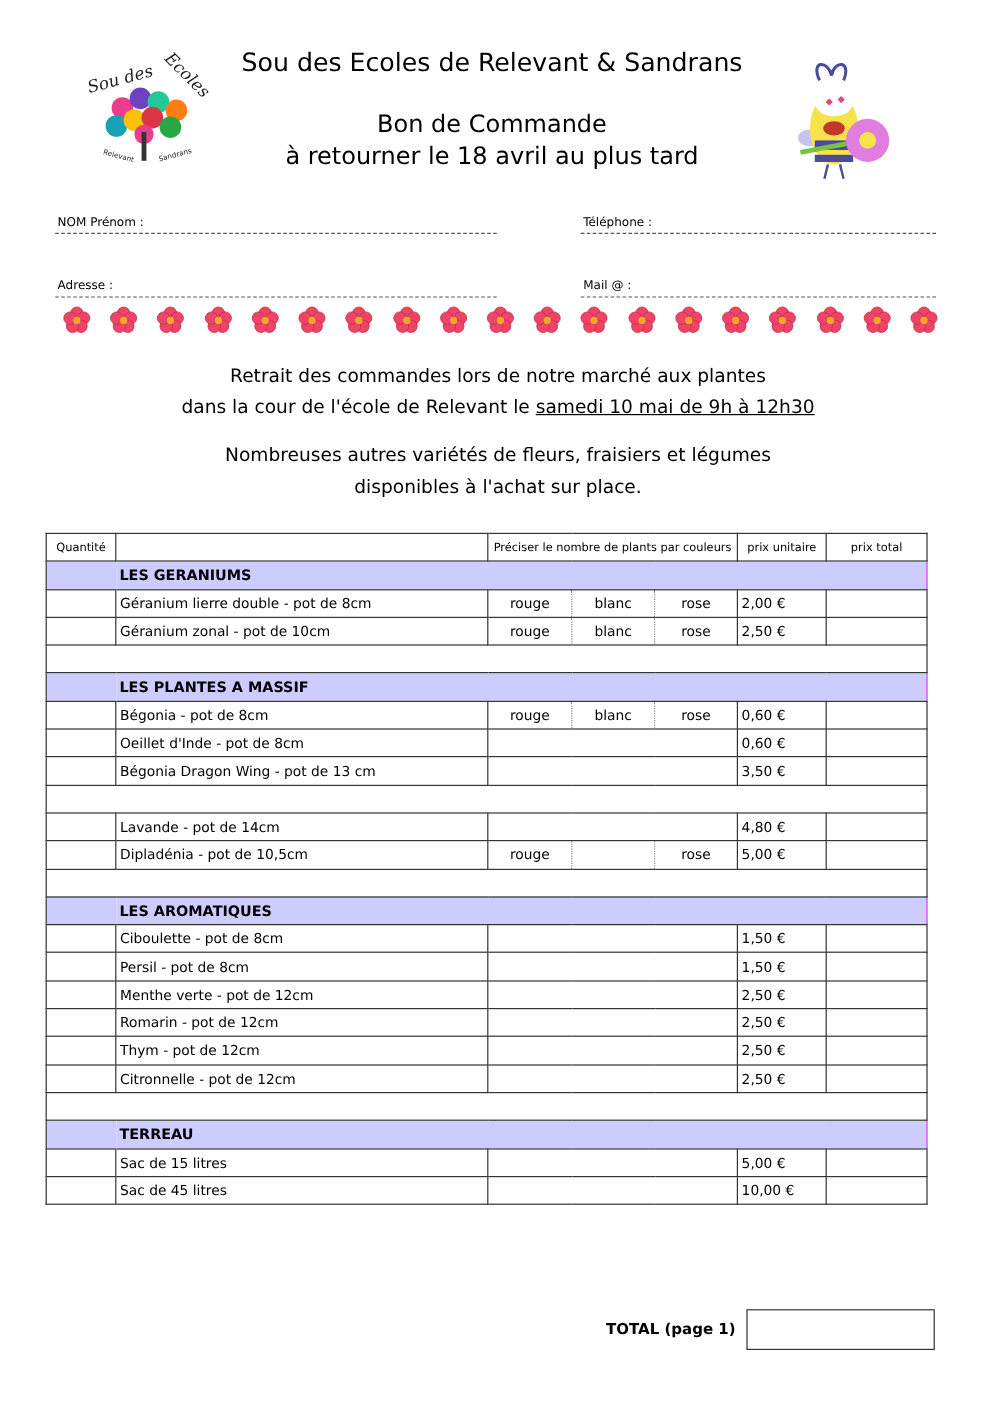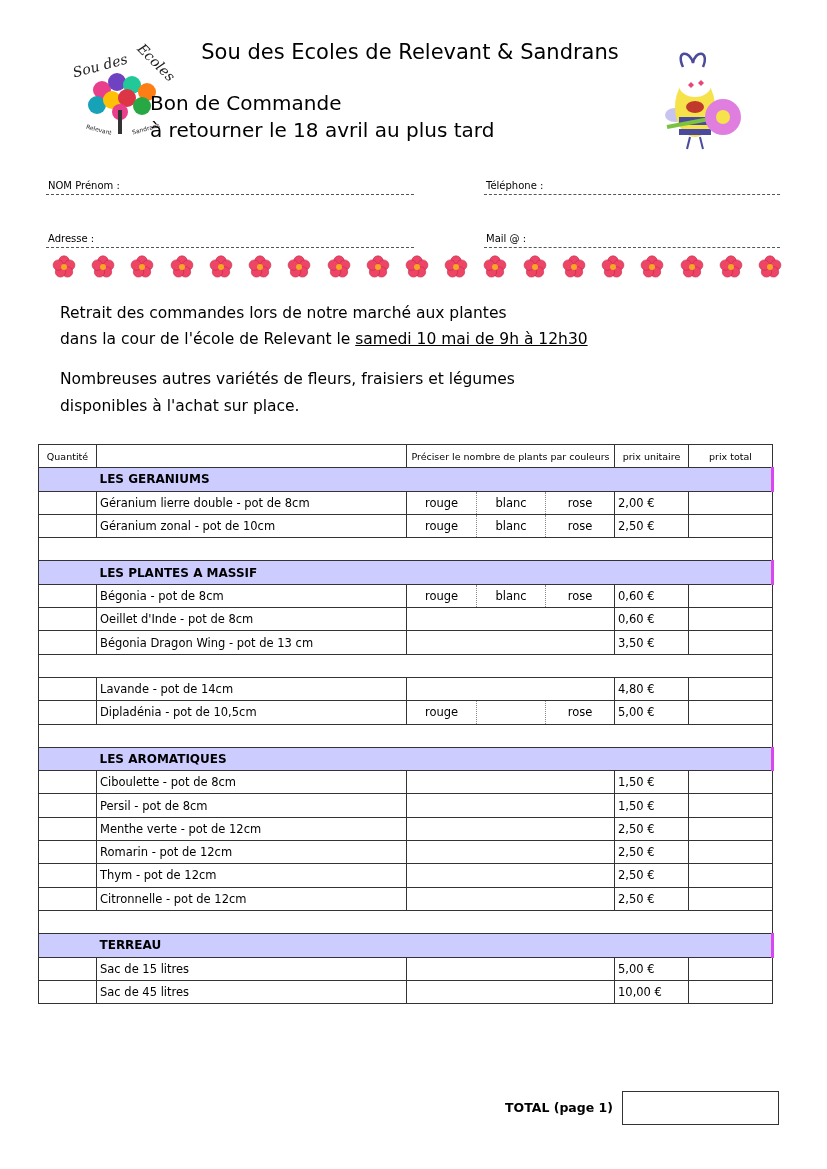--- a/index.html
+++ b/index.html
@@ -1,41 +1,41 @@
 <!DOCTYPE html>
 <html><head>
 <meta charset="utf-8">
 <style>
   html, body { margin:0; padding:0; background:#ffffff; }
   body { width:827px; height:1169px; position:relative; overflow:hidden;
          font-family:"DejaVu Sans", sans-serif; color:#000; }
   .abs { position:absolute; }
   .title1 { left:150px; top:40px; width:520px; text-align:center; font-size:21px; }
-  .title2 { left:150px; top:90px; width:520px; text-align:left; font-size:20px; line-height:27px; }
+  .title2 { left:150px; top:90px; width:520px; text-align:center; font-size:20px; line-height:27px; }
   .logo { left:62px; top:40px; width:118px; height:105px; }
   .mascot { left:655px; top:45px; width:90px; height:110px; }
 
   .field-label { font-size:10px; position:absolute; }
   .field-line { position:absolute; border-bottom:1px dashed #555; height:0; }
 
   .flowers { left:52px; top:255px; width:730px; height:24px; display:flex; justify-content:space-between; }
   .flower { width:24px; height:24px; }
 
-  .info { left:60px; width:710px; text-align:left; font-size:15.5px; }
+  .info { left:60px; width:710px; text-align:center; font-size:15.5px; }
   .info u { text-decoration:underline; }
 
   table.order { position:absolute; left:38px; top:444px; border-collapse:collapse; width:734px;
                 font-size:11.5px; table-layout:fixed; }
   table.order td { border:1px solid #333; height:22px; padding:0 3px; box-sizing:border-box; }
   table.order tr { height:23.3px; }
   .hdr td { font-size:9.5px; text-align:center; }
   .hdr td.label { }
   tr.section td { background:#ccccff; font-weight:bold; font-size:12px; border-left:none; border-right:none; }
   tr.section td:first-child { border-left:1px solid #333; }
-  tr.section td:last-child { border-right:3px solid #d946ef; }
+  tr.section td:last-child { border-right:1px solid #d946ef; }
   tr.blank td { border-left:1px solid #333; border-right:1px solid #333; }
   td.qty { }
   td.label { text-align:left; }
   td.color { text-align:center; }
   td.color.dotted-r { border-right:1px dotted #888; }
   td.color.dotted-l { border-left:1px dotted #888; }
   td.price { text-align:left; padding-right:8px;margin-left:28px; }
   td.total { }
   .total-label { left:505px; top:1100px; font-size:12.5px; font-weight:bold; }
   .total-box { left:622px; top:1091px; width:157px; height:34px; border:1px solid #333; box-sizing:border-box; }

